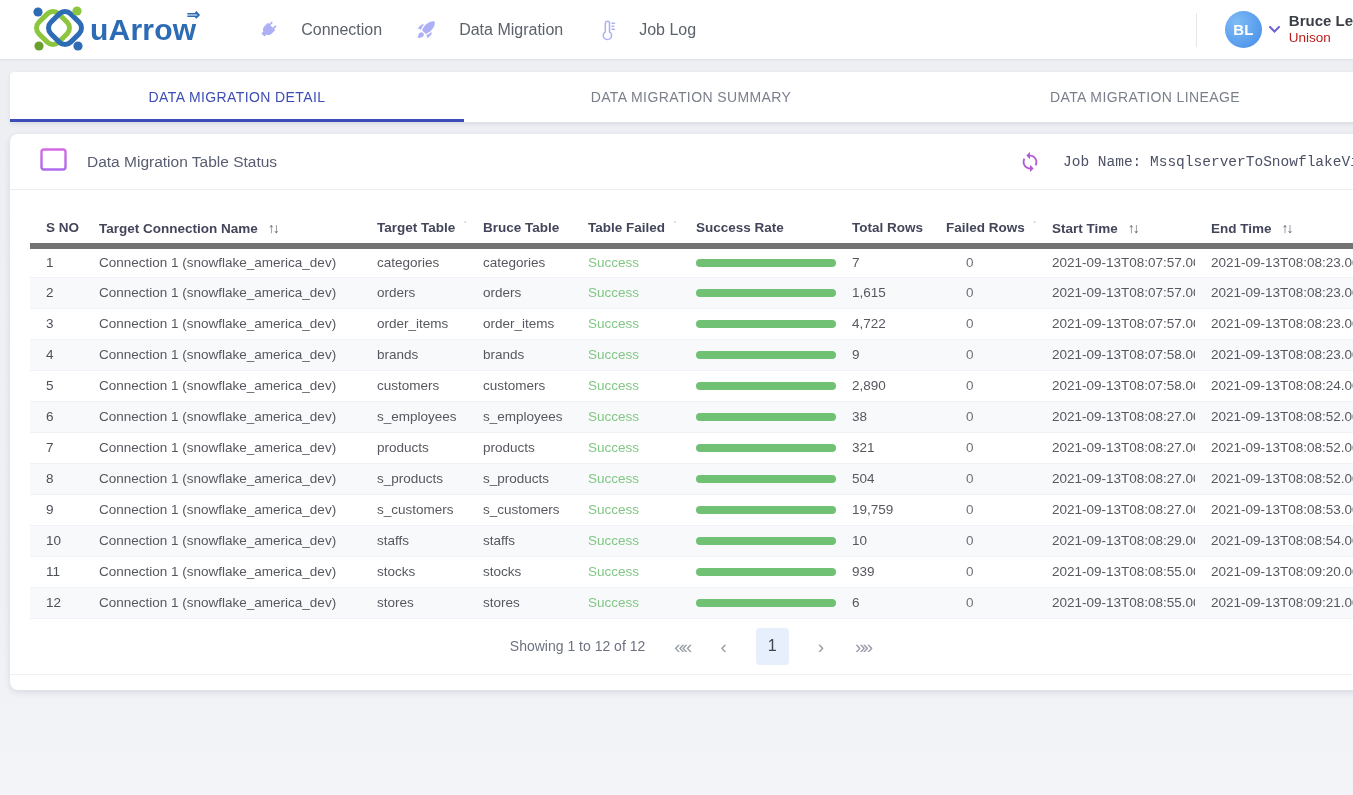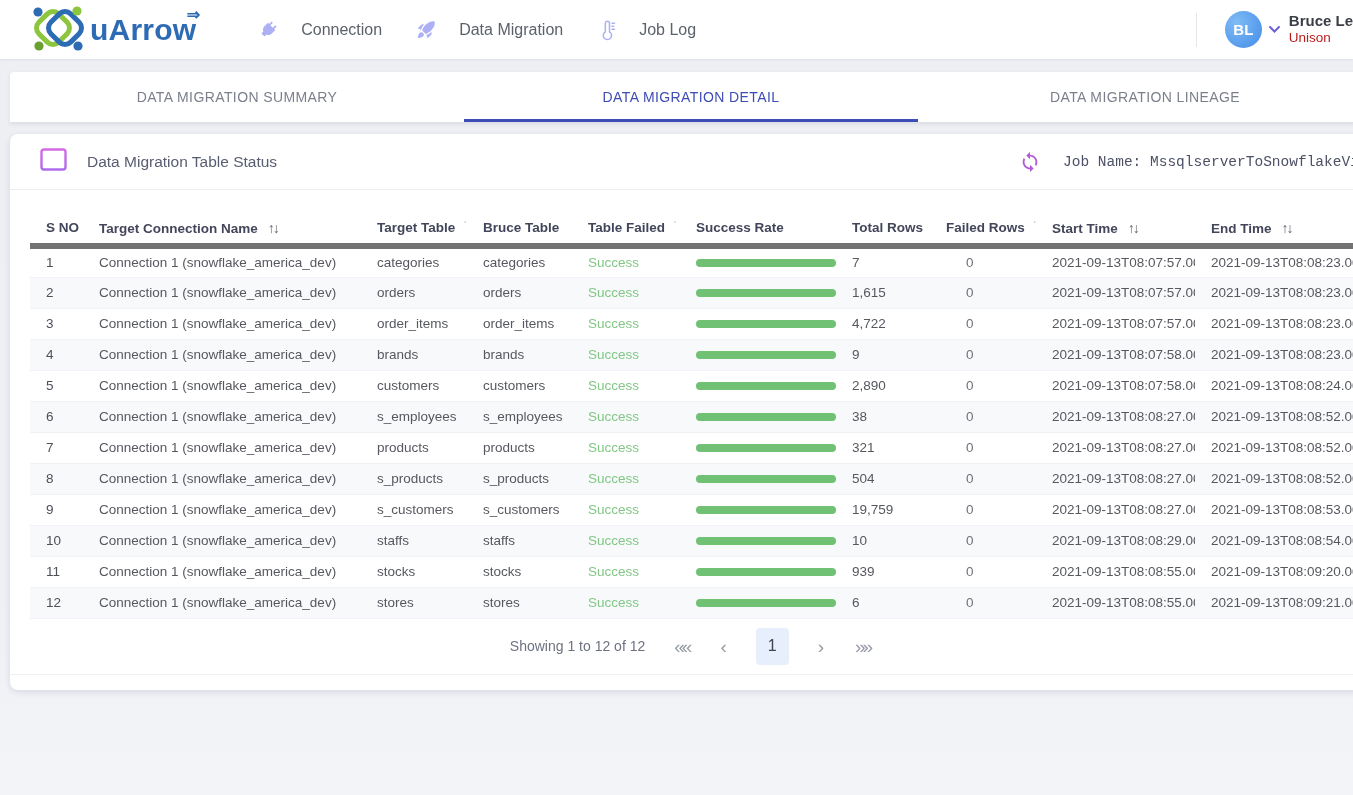--- a/index.html
+++ b/index.html
@@ -175,22 +175,22 @@
         </svg>
     </span>
     <div class="user-meta">
       <div class="user-name">Bruce Le</div>
       <div class="user-org">Unison</div>
     </div>
   </div>
 </div>
 
 <div class="tabstrip">
+  <div class="tab active">DATA MIGRATION DETAIL</div>
   <div class="tab">DATA MIGRATION SUMMARY</div>
-  <div class="tab active">DATA MIGRATION DETAIL</div>
   <div class="tab">DATA MIGRATION LINEAGE</div>
 </div>
 
 <div class="card">
   <div class="card-header">
     <span>
       <svg width="27" height="23" viewBox="0 0 27 23">
         <defs>
           <linearGradient id="gpurple" x1="0" y1="0" x2="0" y2="1">
             <stop offset="0" stop-color="#d56be4"></stop>

